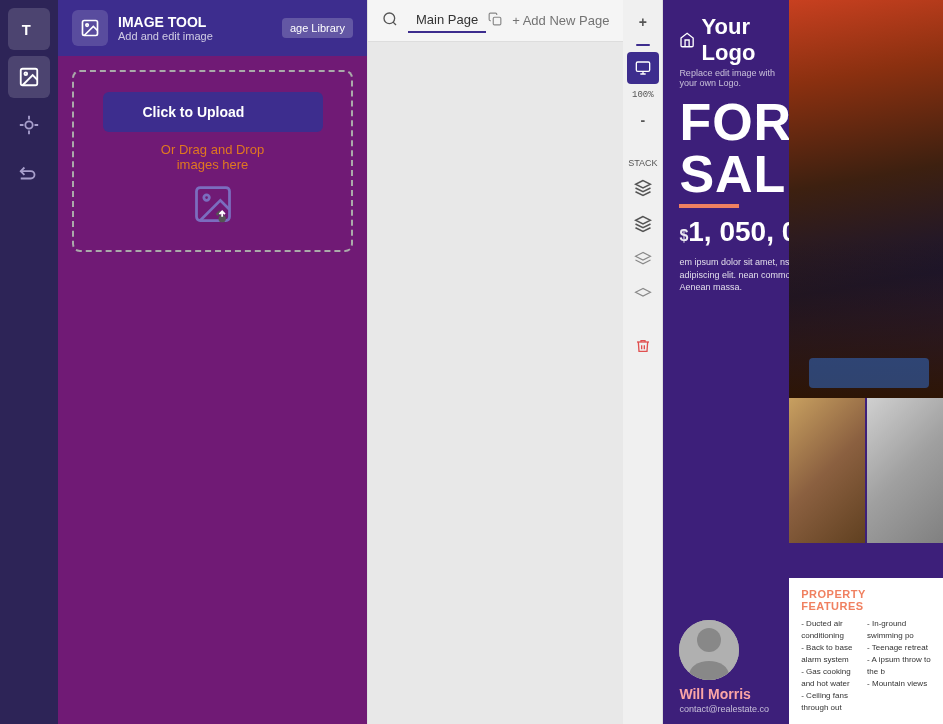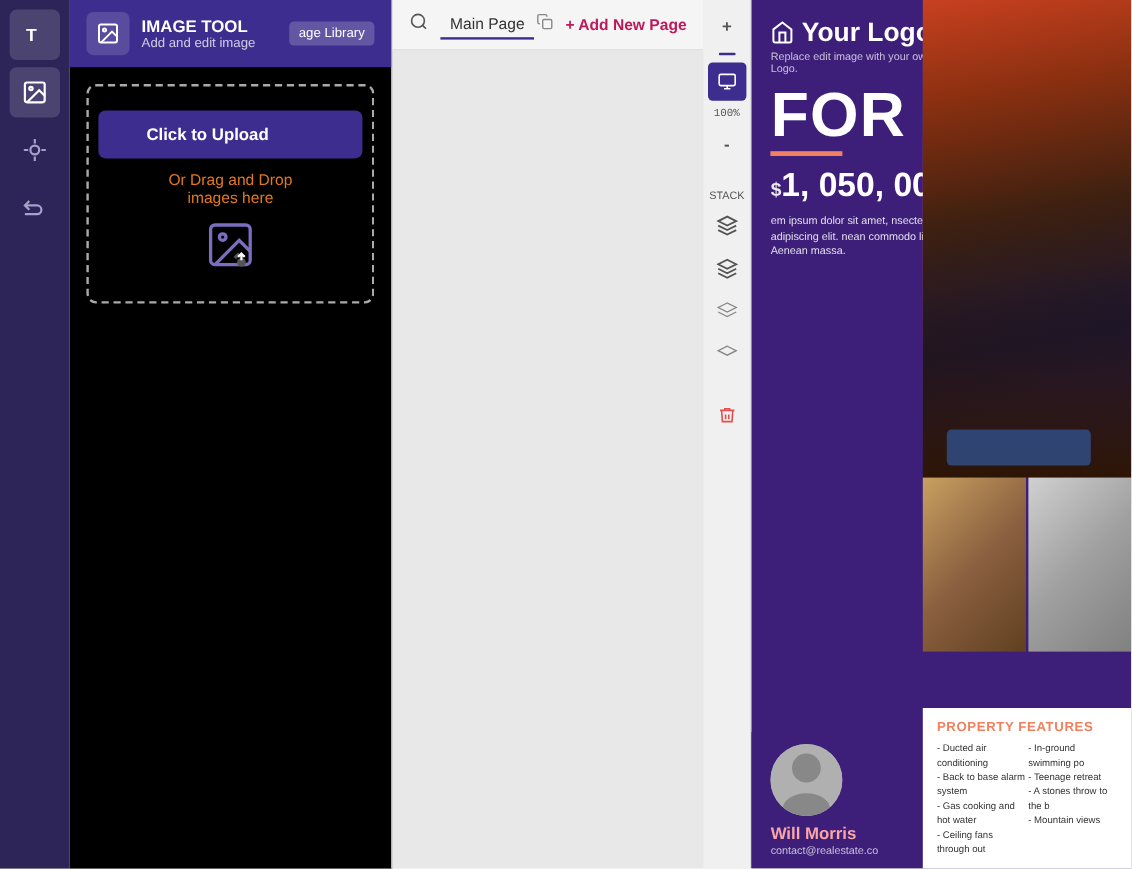--- a/index.html
+++ b/index.html
@@ -27,22 +27,22 @@
       color: #a89fcc;
     }
     .icon-bar-item.active {
       background: rgba(255,255,255,0.15);
       color: white;
     }
     .icon-bar-item svg { width: 22px; height: 22px; }
 
     
     .tool-panel {
-      width: 269px;
-      background: #000000;
+      width: 310px;
+      background: #701a75;
       border-right: 1px solid #e0e0e0;
       flex-shrink: 0;
       display: flex;
       flex-direction: column;
     }
     .tool-header {
       background: #3d2d8e;
       color: white;
       padding: 10px 14px;
       display: flex;
@@ -147,23 +147,23 @@
       padding: 4px 8px;
       border-bottom: 2px solid #3d2d8e;
       cursor: pointer;
     }
     .tab-copy-icon {
       color: #888;
       cursor: pointer;
     }
     .add-page-btn {
       font-size: 13px;
-      color: #be185d;
-      cursor: pointer;
-      font-weight: 700;
+      color: #737373;
+      cursor: pointer;
+      font-weight: 400;
     }
 
     
     .canvas-viewport {
       flex: 1;
       position: relative;
       overflow: hidden;
       display: flex;
     }
 
@@ -634,21 +634,21 @@
             <div class="features-grid">
               <div>
                 <div class="feature-item">- Ducted air conditioning</div>
                 <div class="feature-item">- Back to base alarm system</div>
                 <div class="feature-item">- Gas cooking and hot water</div>
                 <div class="feature-item">- Ceiling fans through out</div>
               </div>
               <div>
                 <div class="feature-item">- In-ground swimming po</div>
                 <div class="feature-item">- Teenage retreat</div>
-                <div class="feature-item">- A stones throw to the b</div>
+                <div class="feature-item">- A ipsum throw to the b</div>
                 <div class="feature-item">- Mountain views</div>
               </div>
             </div>
           </div>
 
         </div>
       </div>
     </div>
   </div>
 </div>

